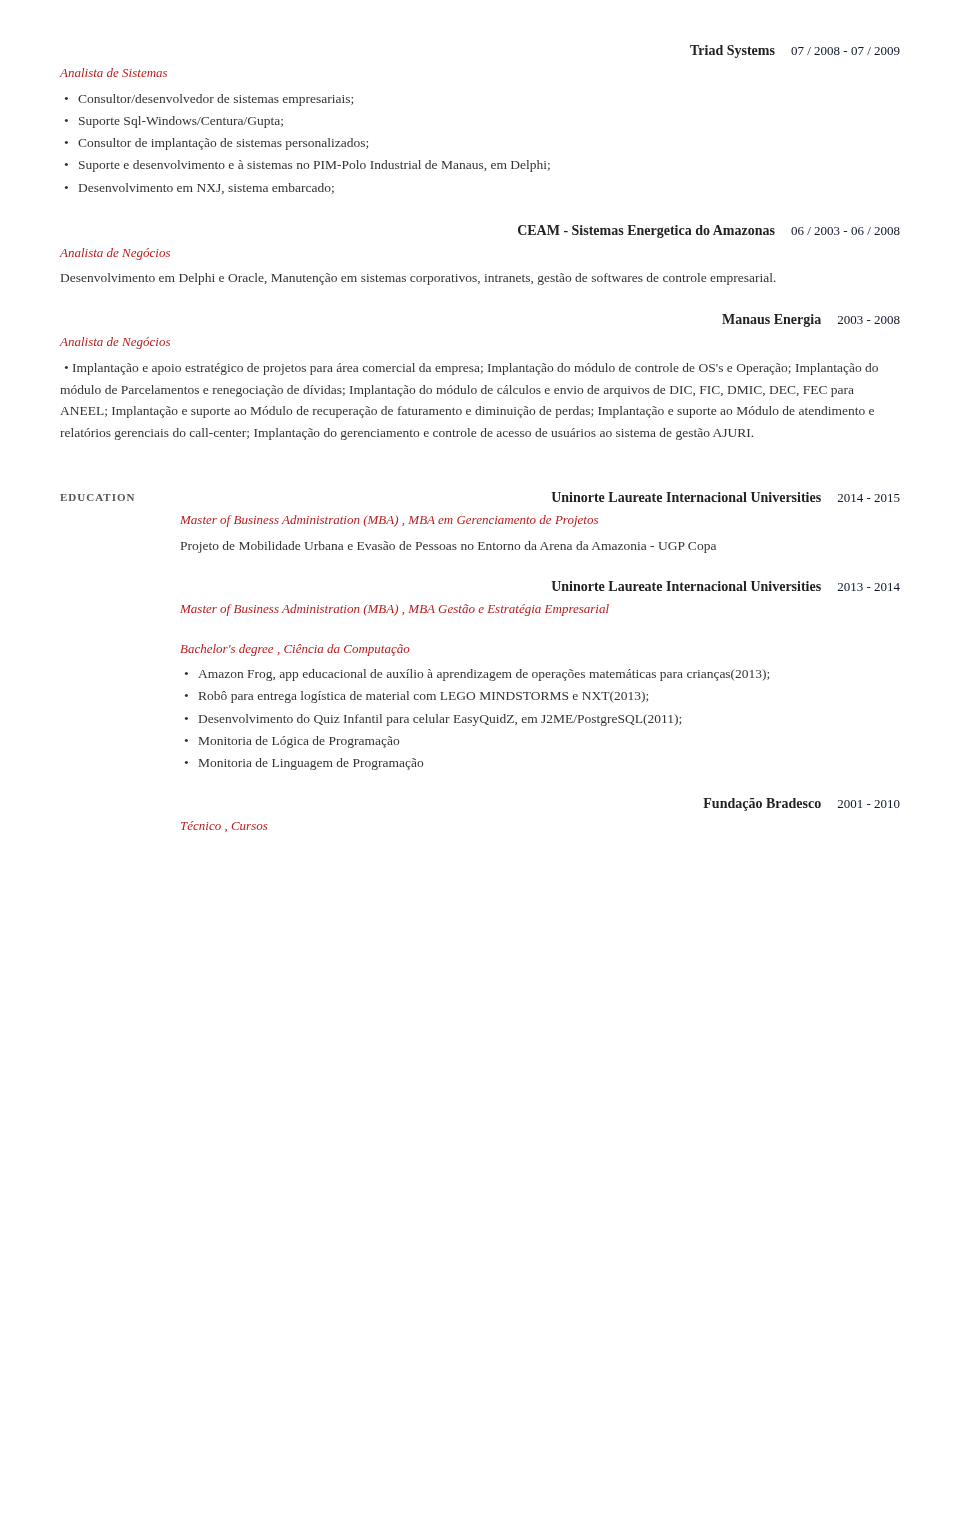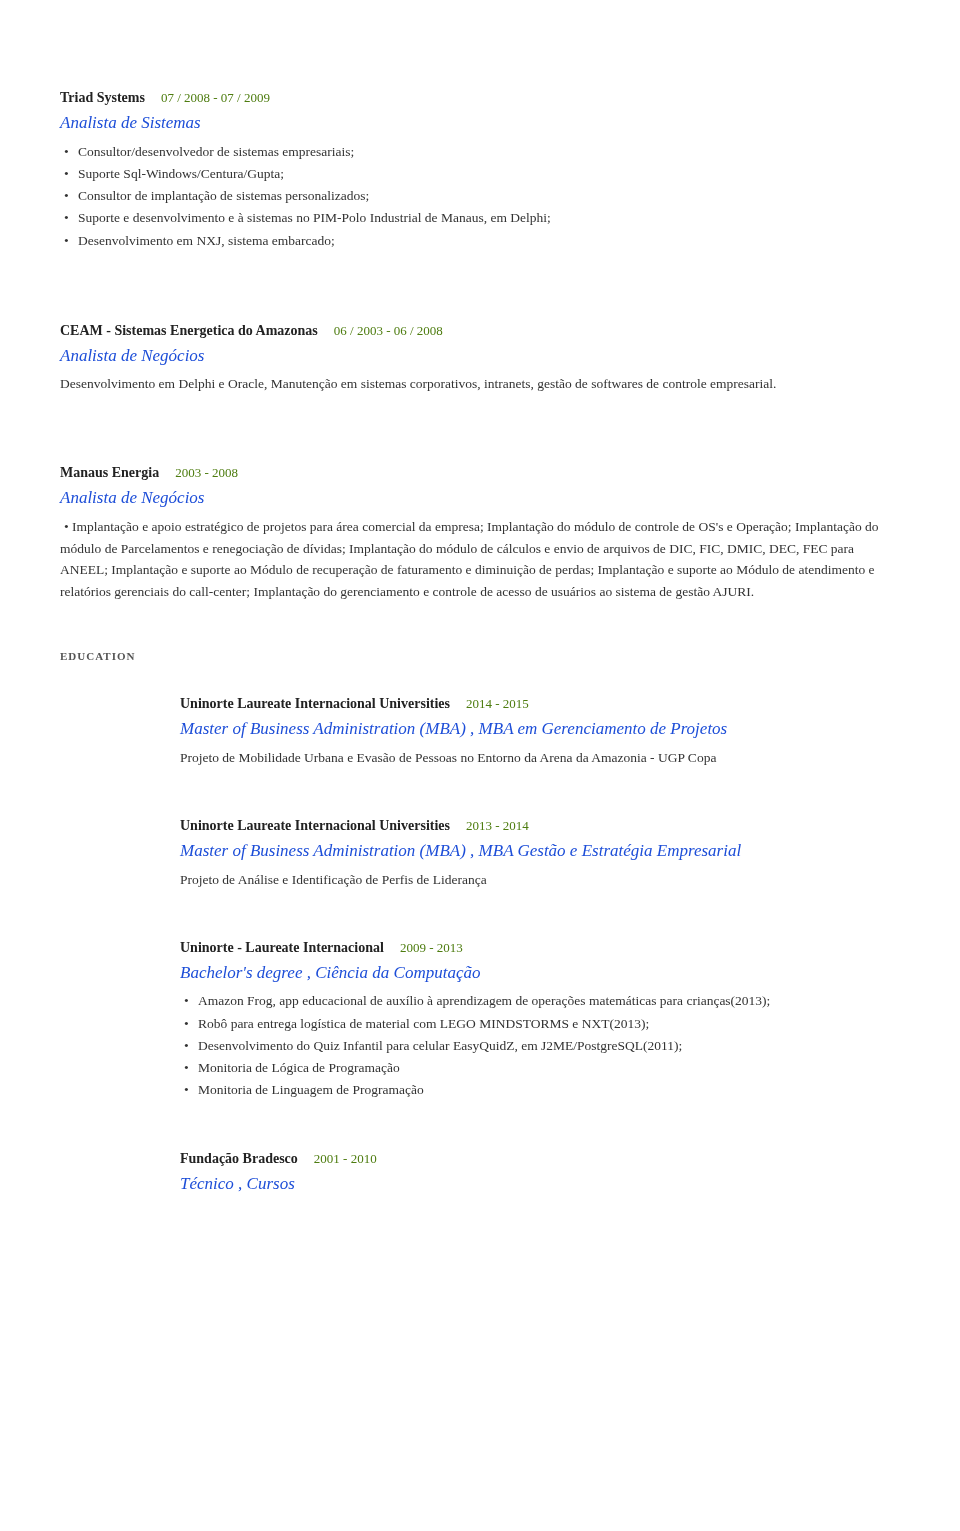--- a/index.html
+++ b/index.html
@@ -24,39 +24,38 @@
       color: #555;
       text-transform: uppercase;
       padding-top: 2px;
       padding-right: 16px;
     }
     .section-content {
       flex: 1;
     }
     .job-header {
       display: flex;
-      justify-content: flex-start;
+      justify-content: flex-end;
       align-items: baseline;
       margin-bottom: 2px;
-      margin-top: 47px;
     }
     .job-title {
       font-weight: bold;
       font-size: 14px;
       color: #222;
     }
     .job-dates {
       font-size: 13px;
-      color: #4d7c0f;
+      color: #0f172a;
       white-space: nowrap;
       margin-left: 16px;
     }
     .job-subtitle {
-      font-size: 17px;
-      color: #1d4ed8;
+      font-size: 13px;
+      color: #b91c1c;
       font-style: italic;
       margin-bottom: 6px;
     }
     .bullet-list {
       list-style: none;
       margin: 6px 0 0 0;
       padding: 0;
     }
     .bullet-list li {
       padding-left: 18px;
@@ -139,28 +138,23 @@
       <div class="job-subtitle">Master of Business Administration (MBA) , MBA em Gerenciamento de Projetos</div>
       <div class="plain-text">Projeto de Mobilidade Urbana e Evasão de Pessoas no Entorno da Arena da Amazonia - UGP Copa</div>
     </div>
 
     <div class="edu-block">
       <div class="job-header">
         <span class="job-title">Uninorte Laureate Internacional Universities</span>
         <span class="job-dates">2013 - 2014</span>
       </div>
       <div class="job-subtitle">Master of Business Administration (MBA) , MBA Gestão e Estratégia Empresarial</div>
-      <div class="plain-text">Projeto de Análise e Identificação de Perfis de Liderança</div>
     </div>
 
     <div class="edu-block">
-      <div class="job-header">
-        <span class="job-title">Uninorte - Laureate Internacional</span>
-        <span class="job-dates">2009 - 2013</span>
-      </div>
       <div class="job-subtitle">Bachelor's degree , Ciência da Computação</div>
       <ul class="bullet-list">
         <li>Amazon Frog, app educacional de auxílio à aprendizagem de operações matemáticas para crianças(2013);</li>
         <li>Robô para entrega logística de material com LEGO MINDSTORMS e NXT(2013);</li>
         <li>Desenvolvimento do Quiz Infantil para celular EasyQuidZ, em J2ME/PostgreSQL(2011);</li>
         <li>Monitoria de Lógica de Programação</li>
         <li>Monitoria de Linguagem de Programação</li>
       </ul>
     </div>
 

